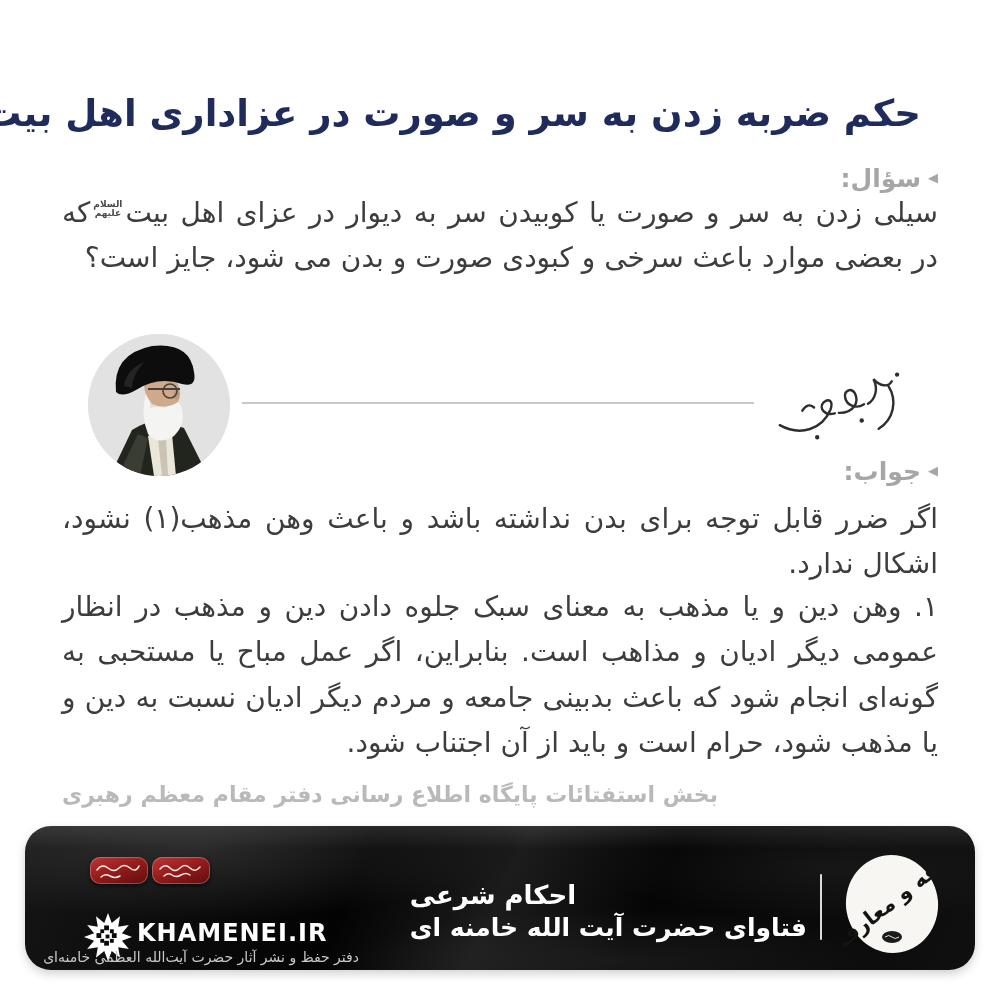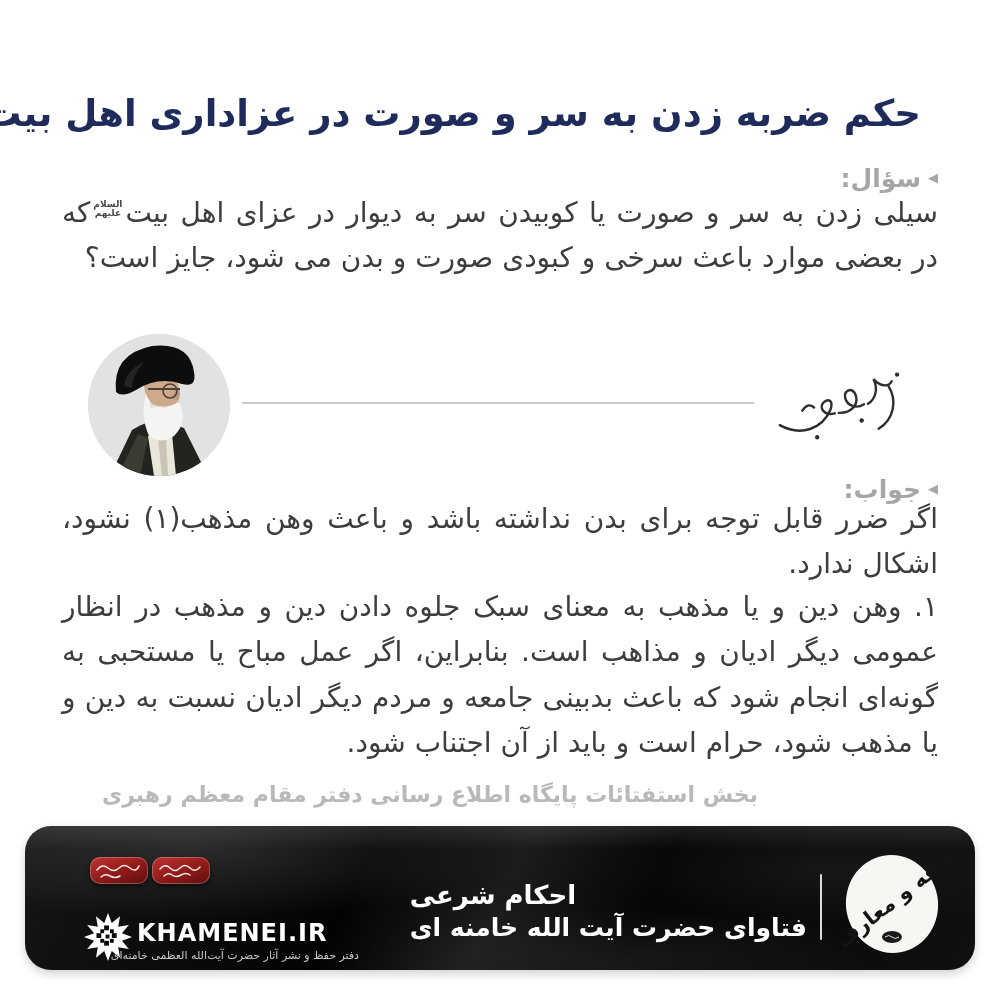--- a/index.html
+++ b/index.html
@@ -26,21 +26,21 @@
   }
   .hon-body  { font-size:9px;  color:#4a4a4a; margin:0 3px; transform:translateY(-5px); }
   .hon > span { display:block; text-align:center; }
   
   .sec-label {
     position:absolute; right:62px;
     color:#a6a6a6; font-size:25px; font-weight:bold;
   }
   .sec-label .tri { font-size:13px; vertical-align:middle; margin-left:7px; display:inline-block; transform:translateY(-3px); }
   .q-label { top:164px; }
-  .a-label { top:475px; }
+  .a-label { top:457px; }
   
   .body-text {
     position:absolute; right:62px; left:62px;
     font-size:28px; color:#3d3d3d; line-height:1.62;
     text-align:justify;
   }
   .question { top:190px; }
   .answer   { top:496px; }
   .footnote { top:584px; }
   
@@ -50,21 +50,21 @@
   }
   .divider {
     position:absolute; left:242px; top:402px; width:512px; height:2px;
     background:#c9c9c9;
   }
   .bismillah { position:absolute; left:772px; top:362px; width:150px; height:86px; }
   
   .attribution {
     position:absolute; left:62px; top:782px;
     font-size:22px; color:#b9b9b9; font-weight:bold; letter-spacing:-0.5px;
-    direction:rtl; text-align:left;margin-left:40px;
+    direction:rtl; text-align:left;
   }
   
   .bar {
     position:absolute; left:25px; top:826px; width:950px; height:144px;
     border-radius:26px; background:
       radial-gradient(ellipse 60% 90% at 18% 15%, rgba(90,90,90,.40), transparent 55%),
       radial-gradient(ellipse 50% 70% at 62% 95%, rgba(70,70,70,.30), transparent 55%),
       radial-gradient(ellipse 40% 60% at 85% 30%, rgba(60,60,60,.25), transparent 60%),
       linear-gradient(115deg, #161616 0%, #030303 35%, #1c1c1c 50%, #050505 65%, #101010 100%);
     box-shadow:0 4px 10px rgba(0,0,0,.18);
@@ -85,21 +85,21 @@
   .banner-2 { left:65px; }
   .site-logo { position:absolute; left:58px; top:86px; width:320px; }
   .site-logo .emblem { position:absolute; left:0; top:0; width:50px; height:50px; }
   .site-logo .name {
     position:absolute; left:54px; top:7px;
     color:#fff; font-size:24px; font-weight:bold; letter-spacing:1px;
     direction:ltr; font-family:"DejaVu Sans", sans-serif;
   }
   .site-logo .sub {
     position:absolute; left:56px; top:37px; width:220px;
-    color:#c9c9c9; font-size:11px; direction:rtl; text-align:left; white-space:nowrap;
+    color:#c9c9c9; font-size:14px; direction:rtl; text-align:left; white-space:nowrap;
   }
   .series {
     position:absolute; right:168px; top:54px; text-align:left; direction:rtl;
     color:#fff;
   }
   .series .l1 { font-size:26px; font-weight:bold; line-height:1.2; text-align:left; }
   .series .l2 { font-size:25px; font-weight:bold; line-height:1.35; text-align:left; }
   .series-sep {
     position:absolute; left:795px; top:48px; width:2px; height:66px;
     background:rgba(255,255,255,.85); border-radius:1px;

